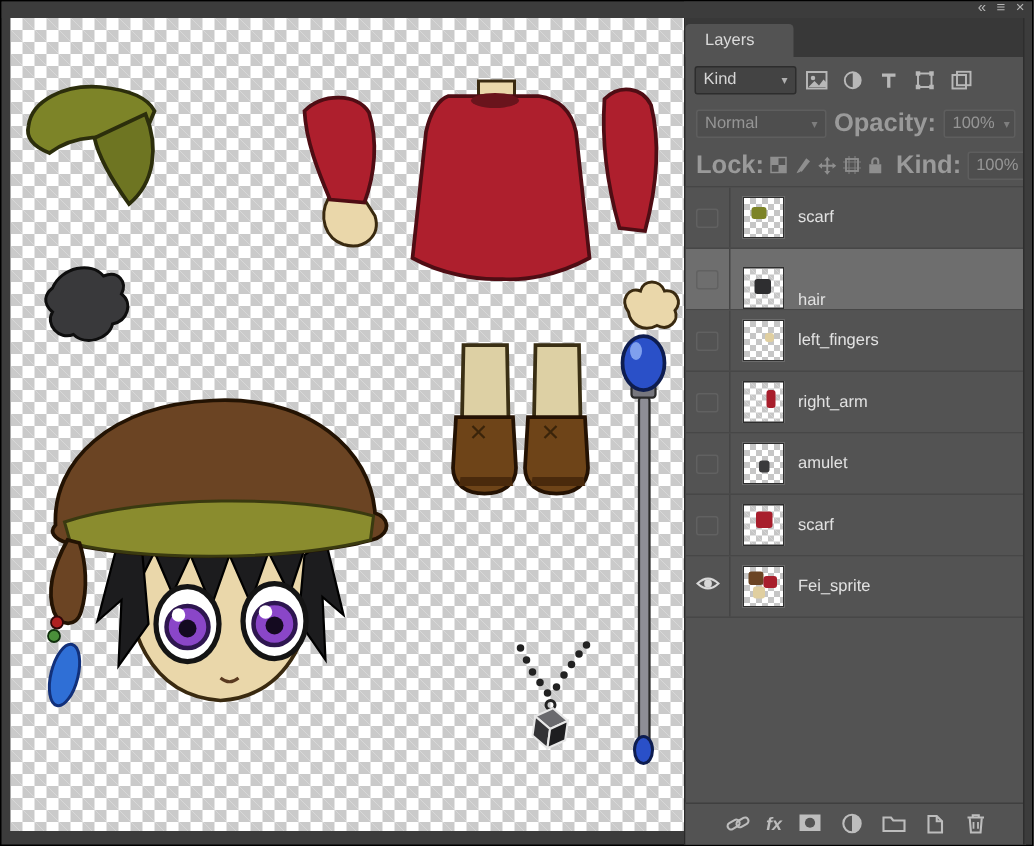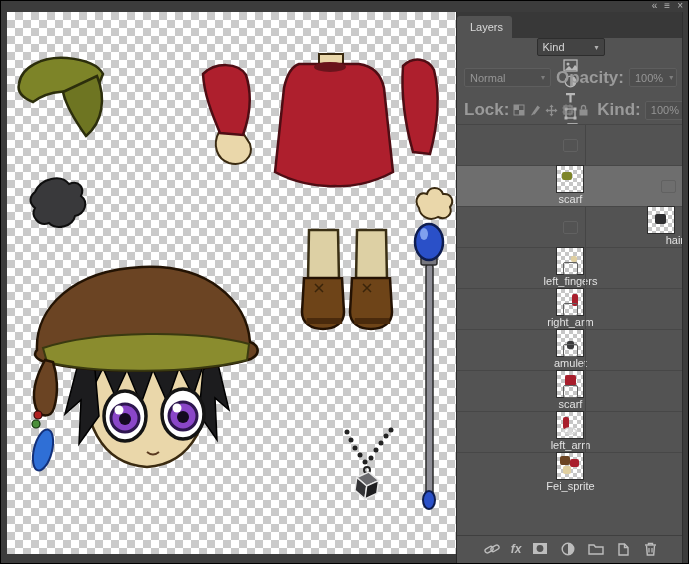--- a/index.html
+++ b/index.html
@@ -19,42 +19,42 @@
       linear-gradient(45deg,#cacaca 25%,transparent 25%,transparent 75%,#cacaca 75%),
       linear-gradient(45deg,#cacaca 25%,transparent 25%,transparent 75%,#cacaca 75%);
     background-size:16px 16px; background-position:0 0,8px 8px; }
   .canvas svg { display:block; width:449px; height:542px; }
 
   
   .panel { position:absolute; left:455px; top:0; width:228px; height:564px; background:#535353; border-left:1px solid #2a2a2a; }
   .right-edge { position:absolute; right:0; top:0; width:6px; height:564px; background:#3c3c3c; border-left:1px solid #2e2e2e; }
 
   .tabbar { position:absolute; top:11px; left:0; right:0; height:26px; background:#383838; display:flex; align-items:flex-end; }
-  .tab { height:22px; background:#535353; color:#dadada; font-size:11px; padding:5px 9px 0 13px; border-radius:3px 3px 0 0; }
-
-  .filter-row { position:absolute; top:37px; left:0; right:0; height:30px; display:flex; align-items:center; gap:3px; padding:0 6px;flex-direction:column; }
+  .tab { height:22px; background:#535353; color:#dadada; font-size:11px; padding:5px 26px 0 13px; border-radius:3px 3px 0 0; }
+
+  .filter-row { position:absolute; top:37px; left:0; right:0; height:30px; display:flex; align-items:center; gap:3px; padding:0 6px; }
   .select { display:flex; align-items:center; justify-content:space-between; background:#434343; border:1px solid #2d2d2d; border-radius:2px; color:#d6d6d6; font-size:11px; padding:2px 5px; height:19px; }
   .select .chev { font-size:8px; color:#b0b0b0; margin-left:6px; }
   .kind { width:68px; }
   .ficon { width:21px; height:19px; display:flex; align-items:center; justify-content:center; color:#b8b8b8; }
   .ficon svg { display:block; }
 
-  .blend-row { position:absolute; top:67px; left:0; right:0; height:28px; display:flex; align-items:flex-start; gap:5px; padding:0 7px; }
+  .blend-row { position:absolute; top:67px; left:0; right:0; height:28px; display:flex; align-items:center; gap:5px; padding:0 7px; }
   .select.disabled { background:#4e4e4e; border-color:#5e5e5e; color:#969696; }
   .select.disabled .chev { color:#7e7e7e; }
   .blendsel { width:96px; }
   .dimlabel { color:#9a9a9a; font-size:17px;font-weight:bold; }
   .valbox { width:48px; }
 
   .lock-row { position:absolute; top:95px; left:0; right:0; height:29px; display:flex; align-items:center; gap:4px; padding:0 7px; border-bottom:1px solid #464646; }
   .lock-row .licon { width:17px; height:17px; display:flex; align-items:center; justify-content:center; color:#8f8f8f; }
   .lock-row .gap { flex:1; }
 
   .layer-list { position:absolute; top:124px; left:0; right:0; height:410px; overflow:hidden; }
-  .layer-row { height:41px; display:flex; align-items:center; background:#535353; border-bottom:1px solid #474747;flex-direction:column; }
+  .layer-row { height:41px; display:flex; align-items:center; background:#535353; border-bottom:1px solid #474747; }
   .layer-row.selected { background:#6e6e6e;align-items:flex-end; }
   .vis-col { width:30px; height:100%; display:flex; align-items:center; justify-content:center; border-right:1px solid #454545; flex:none; }
   .vis-box { width:15px; height:13px; border:1px solid #616161; border-radius:2px; }
   .thumb { width:28px; height:28px; margin:0 9px 0 8px; border:1px solid #2e2e2e; flex:none;
     background-color:#fff;
     background-image:
       linear-gradient(45deg,#c6c6c6 25%,transparent 25%,transparent 75%,#c6c6c6 75%),
       linear-gradient(45deg,#c6c6c6 25%,transparent 25%,transparent 75%,#c6c6c6 75%);
     background-size:8px 8px; background-position:0 0,4px 4px; }
   .thumb svg { display:block; width:26px; height:26px; }
@@ -339,31 +339,20 @@
             <div class="vis-box"></div>
           </div>
         <div class="thumb">
             <svg viewBox="0 0 26 26">
               <rect x="8" y="4" width="11" height="11" rx="2" fill="#a81e2c"></rect>
             </svg>
           </div>
         <span class="layer-name">scarf</span>
       </div>
 
-      <div class="layer-row">
-        <div class="vis-col">
-            <div class="vis-box"></div>
-          </div>
-        <div class="thumb">
-            <svg viewBox="0 0 26 26">
-              <rect x="6" y="5" width="6" height="12" rx="2" fill="#a81e2c"></rect>
-            </svg>
-          </div>
-        <span class="layer-name">left_arm</span>
-      </div>
 
 
 
       <div class="layer-row">
         <div class="vis-col">
           <span>
             <svg width="16" height="12" viewBox="0 0 16 12">
                 <path d="M1,6 Q8,-0.5 15,6 Q8,12.5 1,6 Z" fill="none" stroke="#d8d8d8" stroke-width="1.4"></path>
                 <circle cx="8" cy="6" r="2.6" fill="#d8d8d8"></circle>
               </svg>

